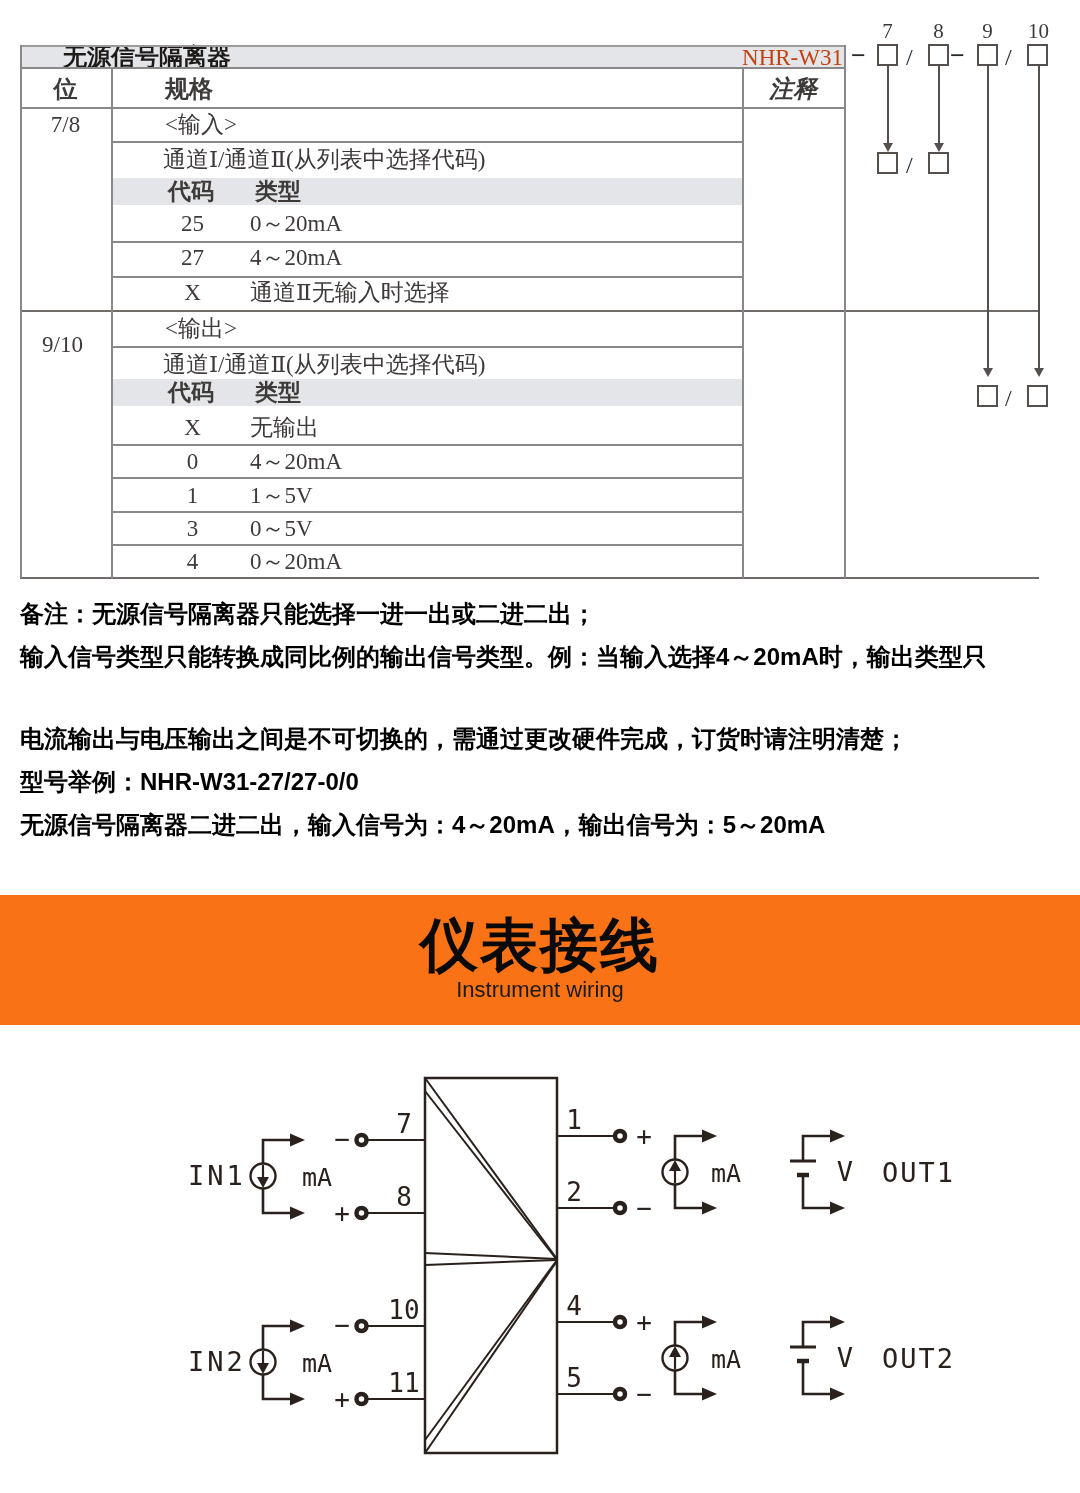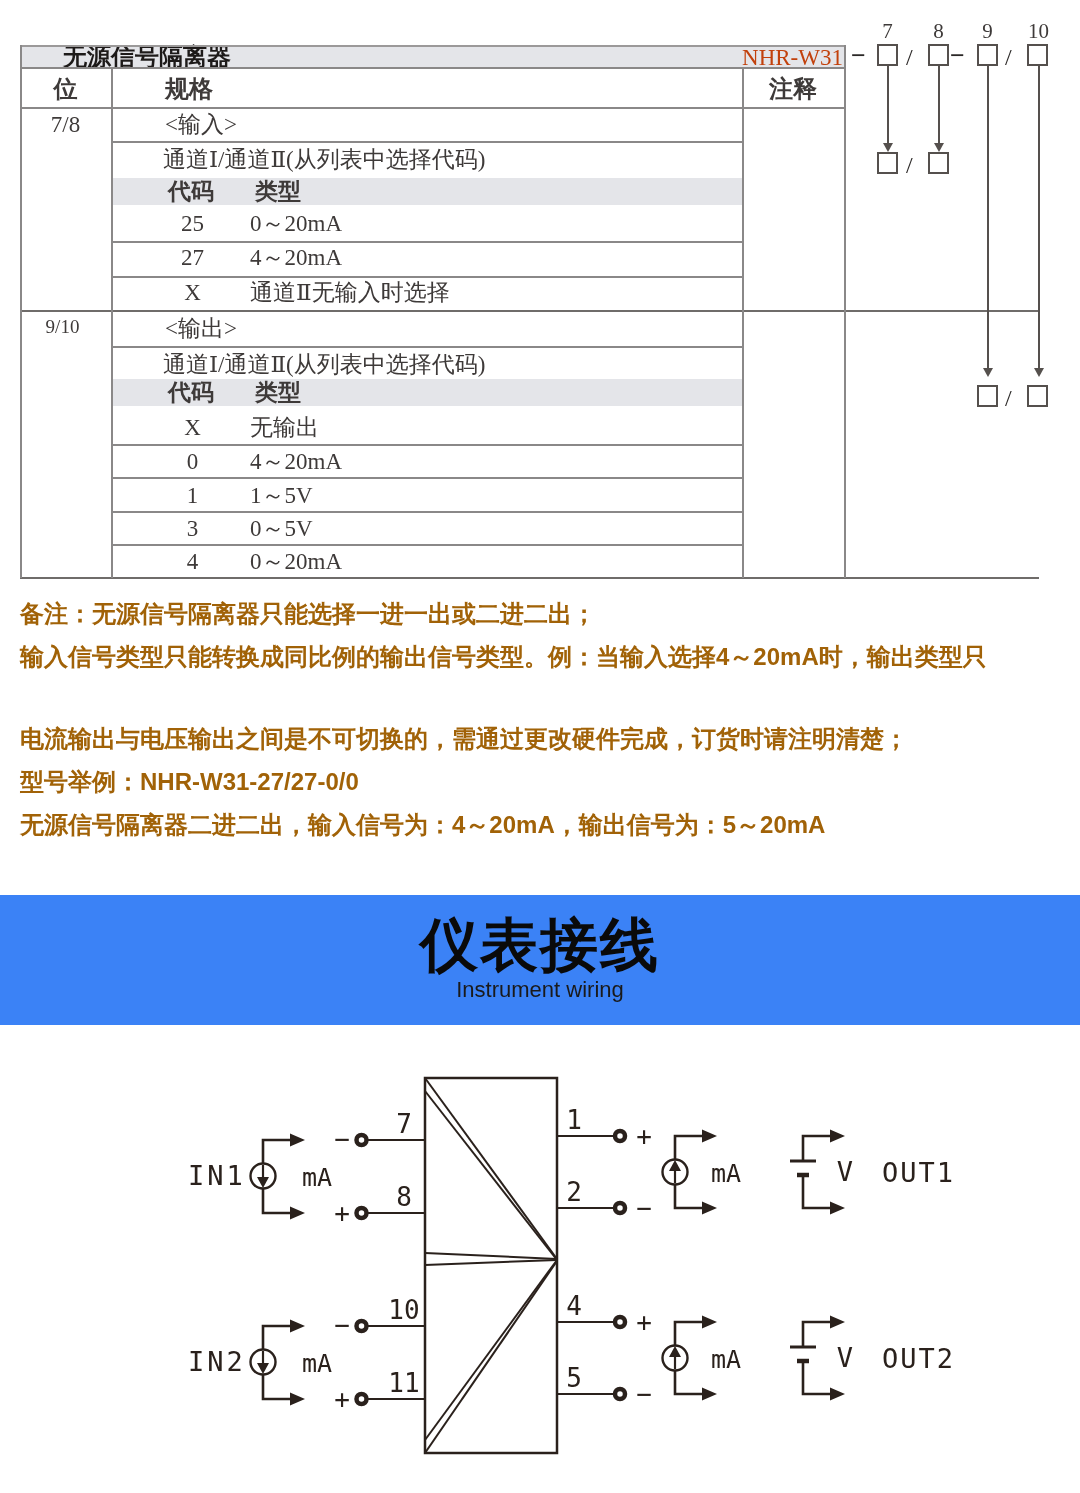--- a/index.html
+++ b/index.html
@@ -11,52 +11,52 @@
   .vl{position:absolute;width:1.5px;background:#8a8888;}
   .band{position:absolute;background:#e4e5e9;}
   .bold{font-weight:bold;}
   .ctr{text-align:center;}
   .rt{text-align:right;}
   .sans{font-family:"Liberation Sans","DejaVu Sans",sans-serif;}
   .codebox{position:absolute;width:21px;height:22px;border:2px solid #55504d;background:#fff;box-sizing:border-box;}
   .codeline{position:absolute;width:1.5px;background:#55504d;}
   .arr-down{position:absolute;width:0;height:0;border-left:5px solid transparent;border-right:5px solid transparent;border-top:9px solid #55504d;}
   .note-line{position:absolute;left:20px;font-family:"Liberation Sans","DejaVu Sans",sans-serif;
-             font-weight:bold;font-size:24px;color:#a16207;white-space:nowrap;}
-  .banner{position:absolute;left:0;width:1080px;background:#3b82f6;text-align:center;}
+             font-weight:bold;font-size:24px;color:#000000;white-space:nowrap;}
+  .banner{position:absolute;left:0;width:1080px;background:#f97316;text-align:center;}
   svg text{font-family:"DejaVu Sans Mono","Liberation Mono",monospace;fill:#2a211c;}
 </style>
 </head>
 <body>
 
 <div class="page">
 
   <div class="band" style="left:20px;top:45px;width:825px;height:23px;"></div>
   <div class="t bold" style="left:23px;top:44px;font-size:24px;color:#1d1a19;margin-left:40px;">无源信号隔离器</div>
   <div class="t rt" style="left:700px;top:45px;width:143px;font-size:23px;color:#c2410c;text-align:right;">NHR-W31</div>
 
   <div class="t bold ctr" style="left:20px;top:76px;width:91px;font-size:24px;">位</div>
   <div class="t bold" style="left:165px;top:76px;font-size:24px;">规格</div>
-  <div class="t bold ctr" style="left:742px;top:76px;width:102px;font-size:24px;">注释</div>
+  <div class="t bold ctr" style="left:742px;top:76px;width:102px;font-size:24px;font-style:italic;">注释</div>
 
   <div class="t ctr" style="left:20px;top:112px;width:91px;font-size:23px;">7/8</div>
   <div class="t" style="left:165px;top:112px;font-size:23px;">&lt;输入&gt;</div>
   <div class="t" style="left:163px;top:147px;font-size:23px;">通道Ⅰ/通道Ⅱ(从列表中选择代码)</div>
   <div class="band" style="left:112px;top:178px;width:630px;height:27px;"></div>
   <div class="t bold" style="left:168px;top:179px;font-size:23px;">代码</div>
   <div class="t bold" style="left:255px;top:179px;font-size:23px;">类型</div>
 
   <div class="t ctr" style="left:165px;top:211px;width:55px;font-size:23px;">25</div>
   <div class="t" style="left:250px;top:211px;font-size:23px;">0～20mA</div>
   <div class="t ctr" style="left:165px;top:245px;width:55px;font-size:23px;">27</div>
   <div class="t" style="left:250px;top:245px;font-size:23px;">4～20mA</div>
   <div class="t ctr" style="left:165px;top:280px;width:55px;font-size:23px;">X</div>
   <div class="t" style="left:250px;top:280px;font-size:23px;">通道Ⅱ无输入时选择</div>
 
-  <div class="t ctr" style="left:20px;top:316px;width:85px;font-size:19px;">9/10</div>
+  <div class="t ctr" style="left:20px;top:332px;width:85px;font-size:23px;">9/10</div>
   <div class="t" style="left:165px;top:316px;font-size:23px;">&lt;输出&gt;</div>
   <div class="t" style="left:163px;top:352px;font-size:23px;">通道Ⅰ/通道Ⅱ(从列表中选择代码)</div>
   <div class="band" style="left:112px;top:379px;width:630px;height:27px;"></div>
   <div class="t bold" style="left:168px;top:380px;font-size:23px;">代码</div>
   <div class="t bold" style="left:255px;top:380px;font-size:23px;">类型</div>
 
   <div class="t ctr" style="left:165px;top:415px;width:55px;font-size:23px;">X</div>
   <div class="t" style="left:250px;top:415px;font-size:23px;">无输出</div>
   <div class="t ctr" style="left:165px;top:449px;width:55px;font-size:23px;">0</div>
   <div class="t" style="left:250px;top:449px;font-size:23px;">4～20mA</div>

